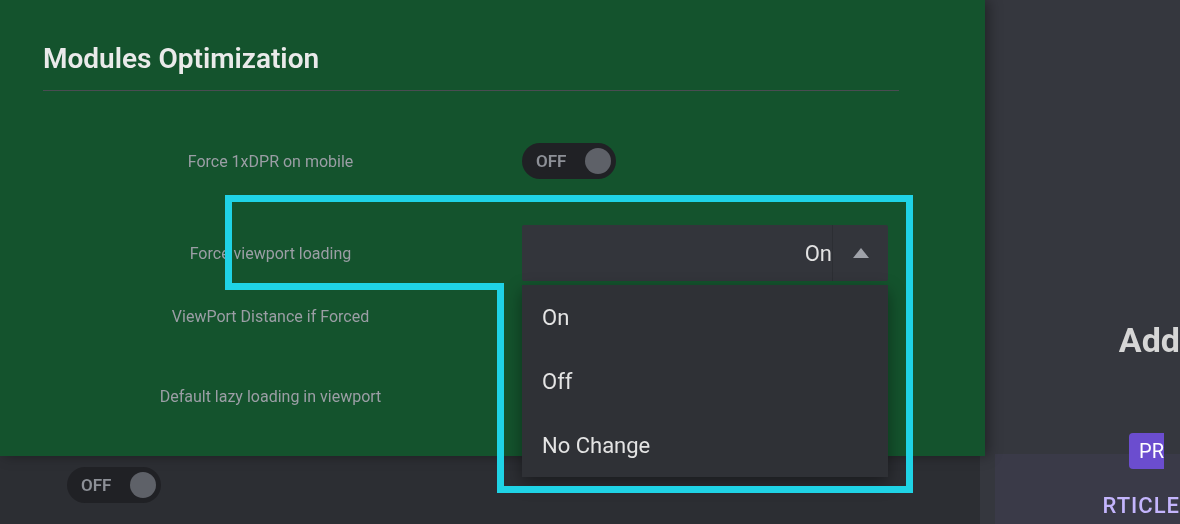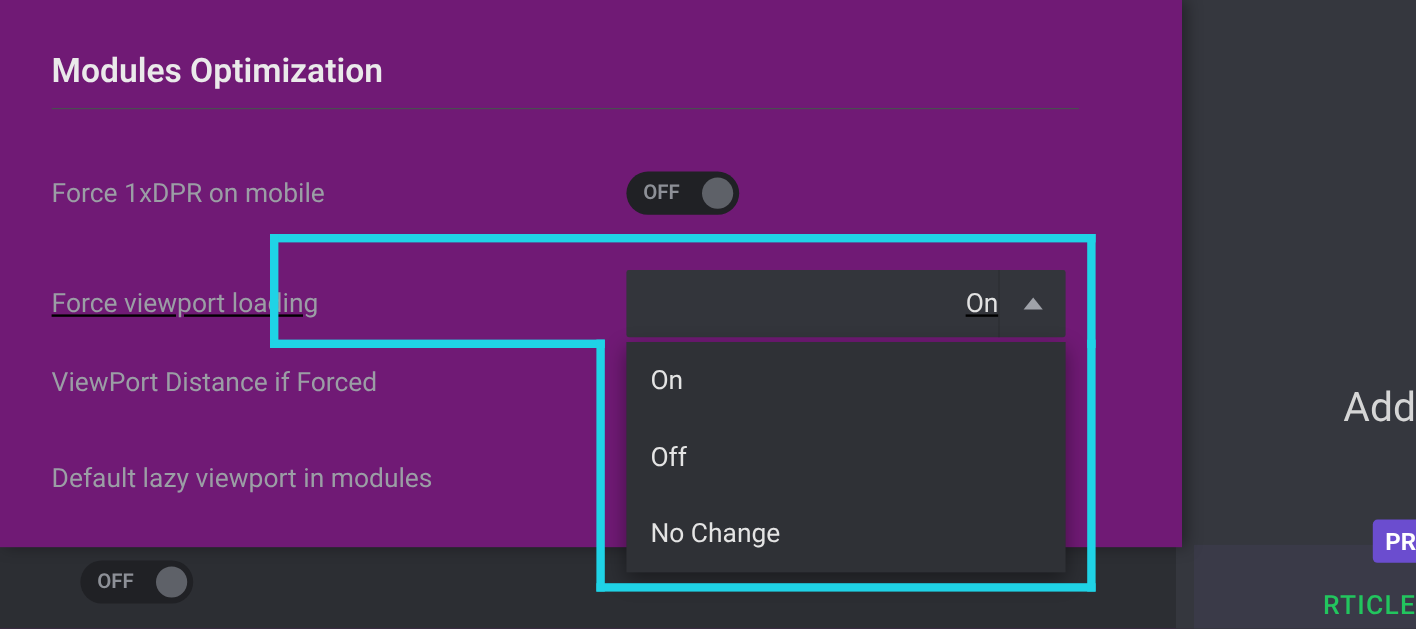--- a/index.html
+++ b/index.html
@@ -2,36 +2,36 @@
 <html><head>
 <meta charset="utf-8">
 <style>
   * { box-sizing: border-box; margin: 0; padding: 0; }
   html, body { width: 1180px; height: 524px; overflow: hidden; font-family: -apple-system, BlinkMacSystemFont, "Segoe UI", Roboto, Arial, sans-serif; }
   body { background: #2c2e33; position: relative; }
 
   
   .bg-right { position: absolute; right: 0; top: 0; width: 200px; height: 524px; background: #35373e; z-index: 0; }
   .bg-text1 { position: absolute; right: 0; top: 38px; color: #d6d6d6; font-size: 34px; font-weight: 400; }
-  .bg-text2 { position: absolute; right: 0; top: 320px; color: #d6d6d6; font-size: 34px; font-weight: 400; }
+  .bg-text2 { position: absolute; right: 0; top: 320px; color: #d6d6d6; font-size: 34px; font-weight: 700; }
   .bg-card { position: absolute; right: 0; bottom: 0; width: 185px; height: 70px; background: #3a3a48; }
-  .bg-badge { position: absolute; right: 0; top: 433px; background: #6b4dcf; color: #fff; font-size: 20px; font-weight: 700; padding: 6px 0 6px 10px; border-radius: 4px 0 0 4px;}
-  .bg-card-txt { position:absolute; right:0; bottom:6px; color:#22c55e; font-size:22px; letter-spacing:1px; font-weight:500;}
+  .bg-badge { position: absolute; right: 16px; top: 433px; background: #6b4dcf; color: #fff; font-size: 20px; font-weight: 400; padding: 6px 0 6px 10px; border-radius: 4px 0 0 4px;}
+  .bg-card-txt { position:absolute; right:0; bottom:6px; color:#c4b5fd; font-size:22px; letter-spacing:1px; font-weight:500;}
 
   
-  .panel { position: absolute; left: 0; top: 0; width: 985px; height: 456px; background: #701a75; z-index: 1; box-shadow: 4px 0 12px rgba(0,0,0,0.35); }
+  .panel { position: absolute; left: 0; top: 0; width: 985px; height: 456px; background: #14532d; z-index: 1; box-shadow: 4px 0 12px rgba(0,0,0,0.35); }
 
   .section-title { color: #eaeaea; font-size: 28px; font-weight: 600; position: absolute; left: 43px; top: 42px; }
   .hr { position: absolute; left: 43px; top: 90px; width: 856px; height: 1px; background: #4a4c52; }
 
   .row { position: absolute; display: flex; align-items: center; }
-  .label { color: #9b9ea5; font-size: 22px; text-align: left; width: 455px; padding-right: 0; }
+  .label { color: #9b9ea5; font-size: 16px; text-align: center; width: 455px; padding-right: 0; }
 
   .row1 { left: 43px; top: 143px; width: 900px; }
-  .row2 { left: 43px; top: 225px; width: 900px; text-decoration: underline; }
+  .row2 { left: 43px; top: 225px; width: 900px; }
   .row3 { left: 43px; top: 307px; width: 900px; }
   .row4 { left: 43px; top: 387px; width: 900px; }
   .row5 { left: 43px; top: 467px; width: 900px; }
 
   .toggle { margin-left: 24px; width: 94px; height: 36px; border-radius: 18px; background: #202125; display: flex; align-items: center; position: relative; }
   .toggle .tlabel { color: #8d9097; font-size: 17px; font-weight: 600; margin-left: 14px; }
   .toggle .knob { position: absolute; right: 5px; top: 5px; width: 26px; height: 26px; border-radius: 50%; background: #5e6168; }
 
   
   .select-wrap { margin-left: 24px; position: relative; text-align: right; }
@@ -87,21 +87,21 @@
         <div class="opt">No Change</div>
       </div>
     </div>
   </div>
 
   <div class="row row3">
     <div class="label">ViewPort Distance if Forced</div>
   </div>
 
   <div class="row row4">
-    <div class="label">Default lazy viewport in modules</div>
+    <div class="label">Default lazy loading in viewport</div>
   </div>
 
   <div class="row row5">
     <div class="toggle">
       <span class="tlabel">OFF</span>
       <span class="knob"></span>
     </div>
   </div>
 
   <div class="hl hl-top"></div>

